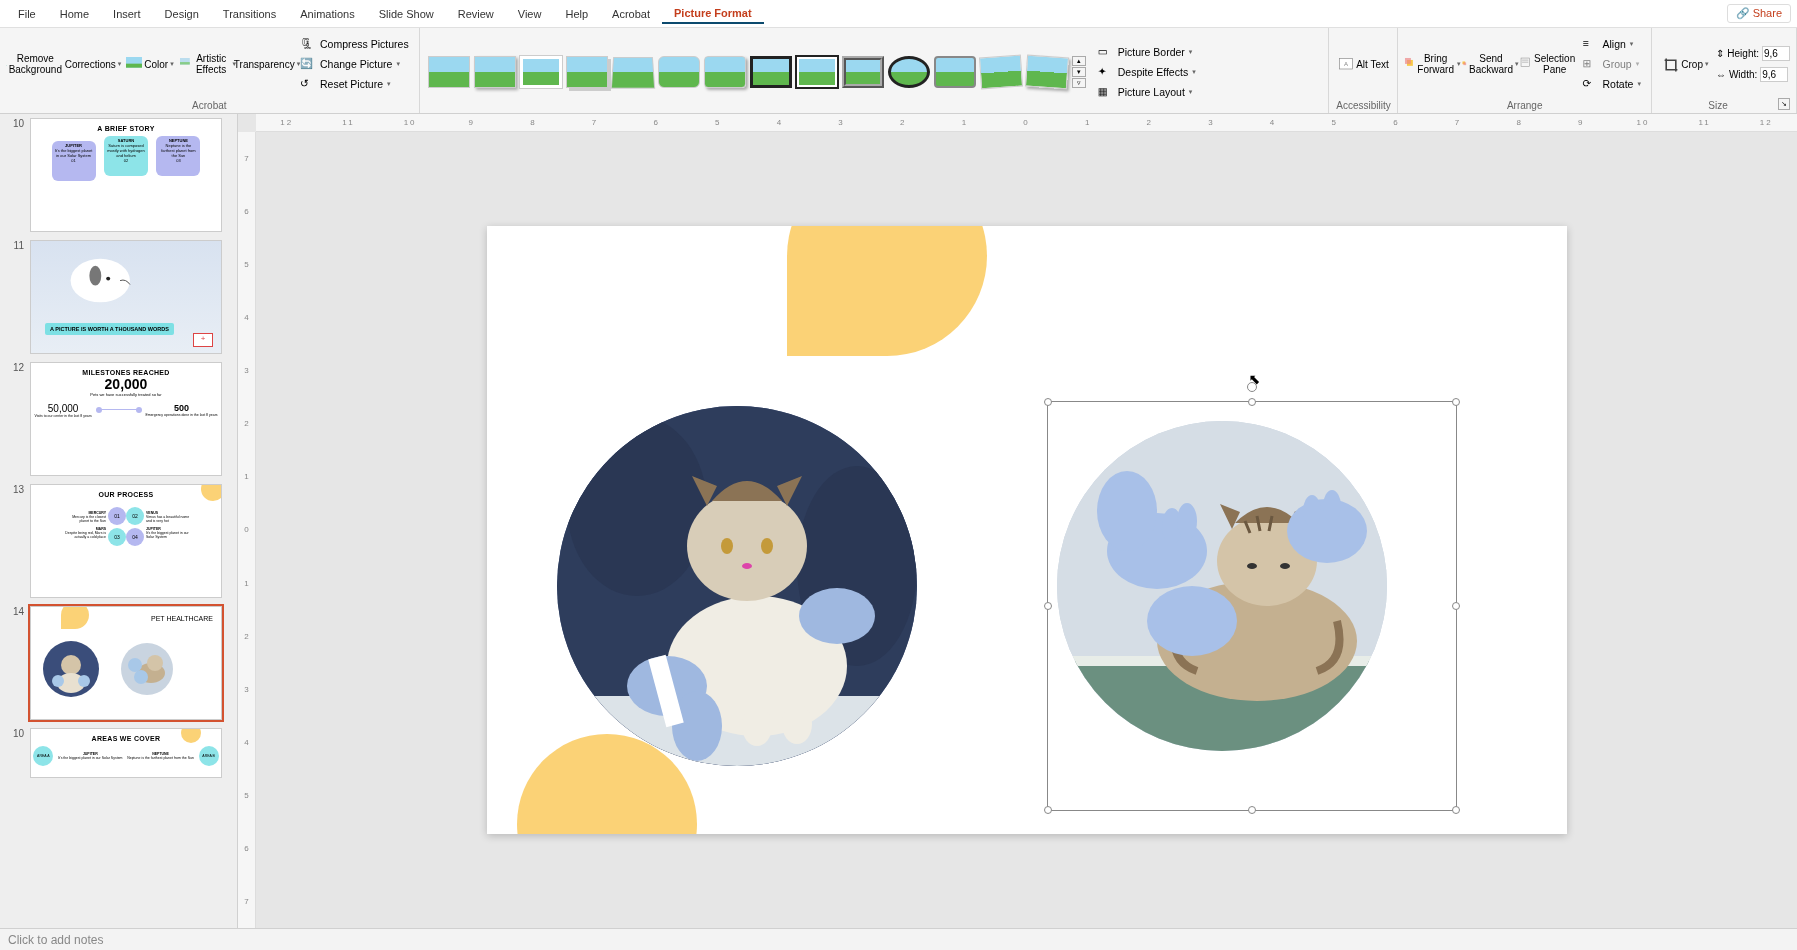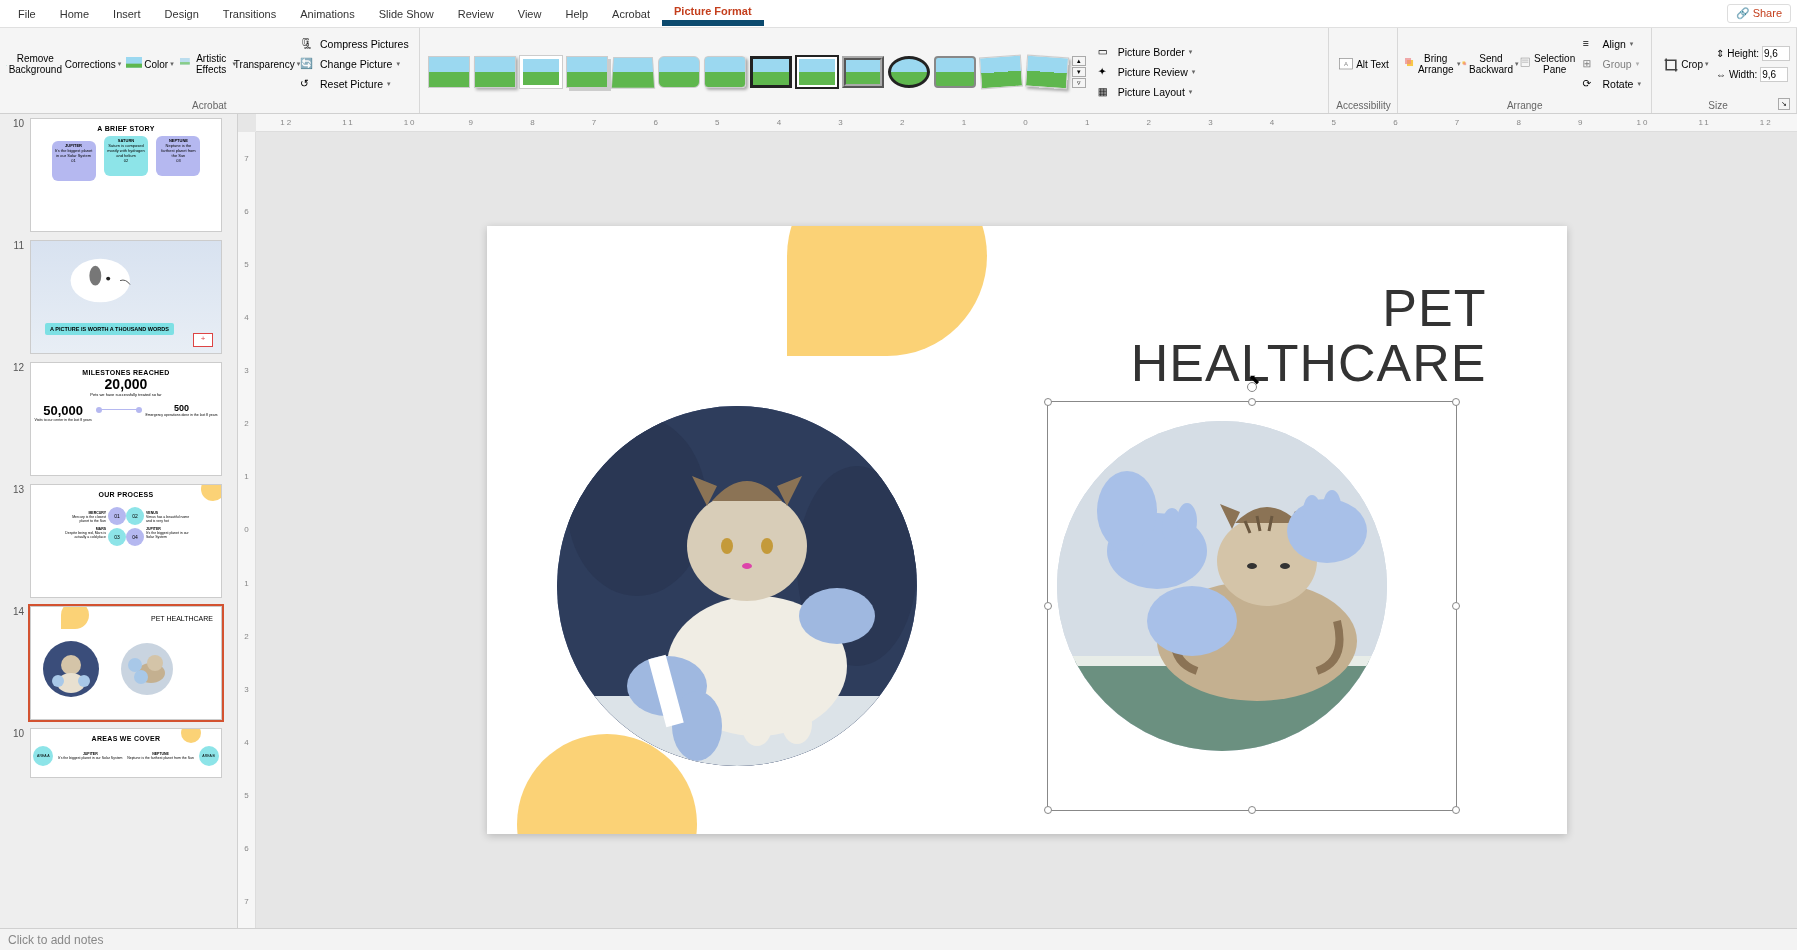--- a/index.html
+++ b/index.html
@@ -1,21 +1,21 @@
 <!DOCTYPE html>
 <html><head>
 <meta charset="utf-8">
 <style>
 * { margin: 0; padding: 0; box-sizing: border-box; font-family: "Segoe UI", Arial, sans-serif; }
 body { background: #f0f0f0; overflow: hidden; width: 1797px; height: 950px; }
 
 
 .menubar { display: flex; align-items: center; background: #fff; border-bottom: 1px solid #e0e0e0; height: 28px; padding: 0 6px; font-size: 11px; }
 .menubar .tab { padding: 3px 12px; cursor: pointer; color: #333; }
-.menubar .tab.active { color: #c43e1c; border-bottom: 6px solid #0c4a6e; font-weight: 600; text-align: center; }
+.menubar .tab.active { color: #c43e1c; border-bottom: 2px solid #0c4a6e; font-weight: 600; text-align: center; }
 .menubar .share { margin-left: auto; color: #c43e1c; font-size: 11px; padding: 2px 8px; border: 1px solid #ddd; border-radius: 3px; }
 
 
 .ribbon { display: flex; background: #f5f5f5; border-bottom: 1px solid #d0d0d0; height: 86px; }
 .ribbon-group { display: flex; flex-direction: column; border-right: 1px solid #d8d8d8; padding: 2px 6px 0 6px; }
 .ribbon-group-body { display: flex; flex: 1; align-items: center; gap: 2px; }
 .ribbon-group-label { text-align: center; font-size: 10px; color: #666; padding: 2px 0; }
 .big-btn { display: flex; flex-direction: row; align-items: center; justify-content: center; width: 56px; height: 66px; font-size: 10px; text-align: center; cursor: pointer; gap: 2px; }
 .small-btn { display: flex; align-items: center; gap: 4px; font-size: 10.5px; padding: 2px 4px; cursor: pointer; white-space: nowrap; }
 .dd::after { content: " \25BE"; font-size: 7px; color: #666; }
@@ -187,21 +187,21 @@
             <span>▿</span>
           </div>
       </div>
       <div style="display:flex;flex-direction:column;gap:2px;margin-left:6px;">
         <div class="small-btn dd">
             <span class="ic">▭</span>
             <span>Picture Border</span>
           </div>
         <div class="small-btn dd">
             <span class="ic">✦</span>
-            <span>Picture Review</span>
+            <span>Despite Effects</span>
           </div>
         <div class="small-btn dd">
             <span class="ic">▦</span>
             <span>Picture Layout</span>
           </div>
       </div>
     </div>
   </div>
 
   <div class="ribbon-group">
@@ -217,21 +217,21 @@
     <div class="ribbon-group-label">Accessibility</div>
   </div>
 
   <div class="ribbon-group">
     <div class="ribbon-group-body">
       <div class="big-btn dd">
           <span class="ic"><svg viewBox="0 0 20 20">
               <rect x="6" y="6" width="12" height="12" fill="#f9c846"></rect>
               <rect x="2" y="2" width="12" height="12" fill="#e88" opacity=".7"></rect>
             </svg></span>
-          <span>Bring Arrange</span>
+          <span>Bring Forward</span>
         </div>
       <div class="big-btn dd">
           <span class="ic"><svg viewBox="0 0 20 20">
               <rect x="2" y="2" width="12" height="12" fill="#f9c846"></rect>
               <rect x="6" y="6" width="12" height="12" fill="#e88" opacity=".7"></rect>
             </svg></span>
           <span>Send Backward</span>
         </div>
       <div class="big-btn">
           <span class="ic"><svg viewBox="0 0 20 20">
@@ -321,21 +321,21 @@
     <div class="thumb-row">
       <div class="thumb-num">12</div>
       <div class="thumb">
         <div class="thumb-title">MILESTONES REACHED</div>
         <div class="t-metric">
             <div class="big">20,000</div>
             <div style="font-size:4px;">Pets we have successfully treated so far</div>
           </div>
         <div style="display:flex;justify-content:space-around;margin-top:6px;">
           <div class="t-metric">
-              <div style="font-size:13px;font-weight:700;">50,000</div>
+              <div style="font-size:10px;font-weight:400;">50,000</div>
               <div style="font-size:3.5px;">Visits to our center in the last 8 years</div>
             </div>
           <div style="width:40px;border-top:1px solid #b5b8f0;margin-top:6px;position:relative;">
               <span style="position:absolute;left:-3px;top:-3px;width:6px;height:6px;background:#b5b8f0;border-radius:50%;"></span>
               <span style="position:absolute;right:-3px;top:-3px;width:6px;height:6px;background:#b5b8f0;border-radius:50%;"></span>
             </div>
           <div class="t-metric">
               <div style="font-size:9px;font-weight:700;">500</div>
               <div style="font-size:3.5px;">Emergency operations done in the last 8 years</div>
             </div>
@@ -438,24 +438,20 @@
           <span>3</span>
           <span>4</span>
           <span>5</span>
           <span>6</span>
           <span>7</span>
         </div>
       <div class="canvas-area">
         <div class="slide">
           <div class="shape-blob-top"></div>
           <div class="shape-blob-bot"></div>
-          <div class="slide-title">
-            <span>PET</span><br>
-            <span>HEALTHCARE</span>
-          </div>
 
           <div class="circle-img c1">
             <svg class="cat-svg" viewBox="0 0 360 360">
               <rect width="360" height="360" fill="#2e3d5c"></rect>
               <rect y="290" width="360" height="70" fill="#dce3e8"></rect>
               <ellipse cx="80" cy="100" rx="70" ry="90" fill="#2a3754"></ellipse>
               <ellipse cx="300" cy="160" rx="60" ry="100" fill="#2a3754"></ellipse>
 
               <ellipse cx="200" cy="260" rx="90" ry="70" fill="#f0ede4"></ellipse>
               <ellipse cx="190" cy="140" rx="60" ry="55" fill="#d8cdb8"></ellipse>

